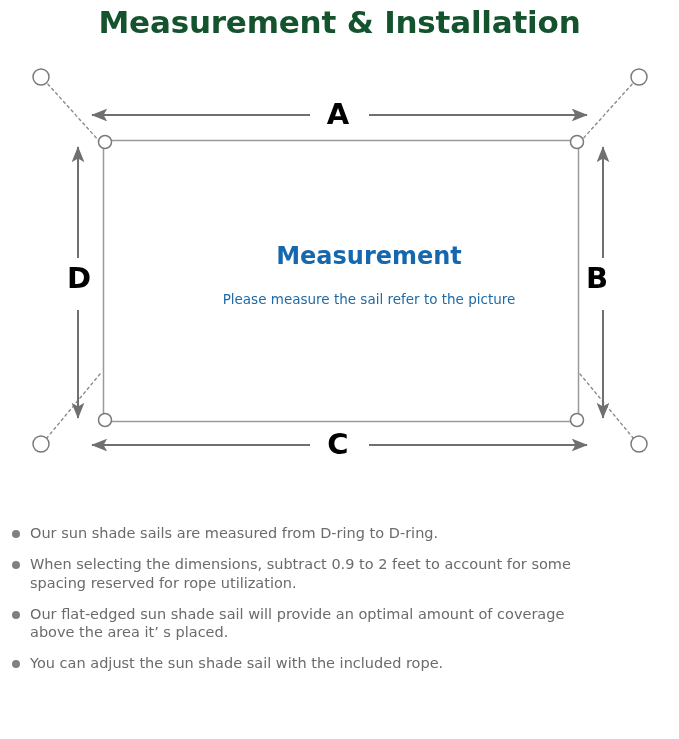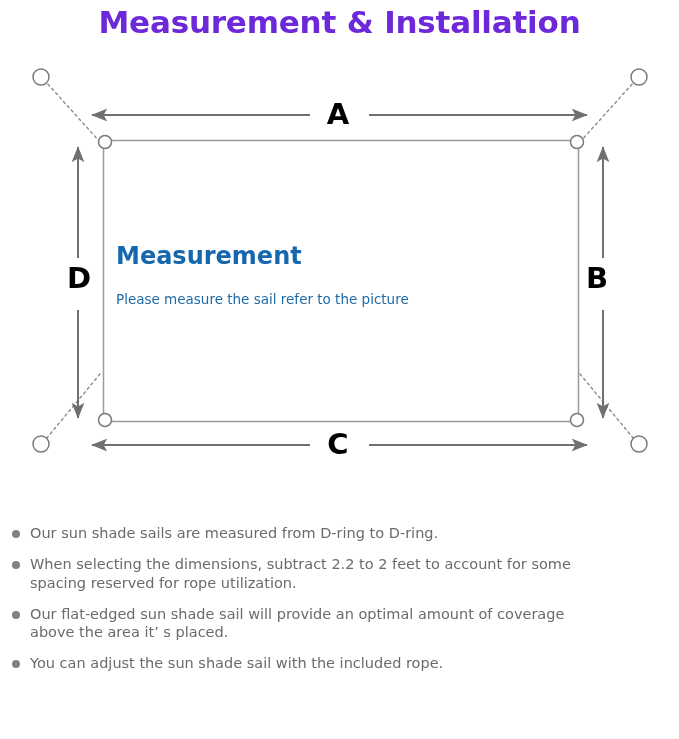--- a/index.html
+++ b/index.html
@@ -17,21 +17,21 @@
 
   
   #page-title {
     position: absolute;
     top: 4px;
     left: 0;
     width: 679px;
     text-align: center;
     font-size: 31px;
     font-weight: bold;
-    color: #6d28d9;
+    color: #14532d;
     letter-spacing: -0.2px;
     font-family: "DejaVu Sans", sans-serif;
   }
 
   
   #diagram {
     position: absolute;
     top: 48px;
     left: 0;
     width: 679px;
@@ -51,23 +51,24 @@
     line-height: 1;
   }
   #label-a { left: 316px; top: 52px; width: 44px; }
   #label-c { left: 316px; top: 382px; width: 44px; }
   #label-d { left: 60px;  top: 216px; width: 38px; }
   #label-b { left: 578px; top: 216px; width: 38px; }
 
   
   #sail-caption {
     position: absolute;
-    left: 116px;
+    left: 98px;
     top: 195px;
     width: 542px;
+    text-align: center;
   }
   #sail-title {
     font-family: "DejaVu Sans", sans-serif;
     font-size: 24px;
     font-weight: bold;
     color: #1668ae;
     line-height: 1.15;
   }
   #sail-subtitle {
     font-family: "DejaVu Sans", sans-serif;
@@ -169,21 +170,21 @@
   </div>
 </div>
 
 <div id="notes">
   <div class="note-item">
     <span class="note-bullet"></span>
     <span class="note-text">Our sun shade sails are measured from D-ring to D-ring.</span>
   </div>
   <div class="note-item">
     <span class="note-bullet"></span>
-    <span class="note-text">When selecting the dimensions, subtract 2.2 to 2 feet to account for some spacing reserved for rope utilization.</span>
+    <span class="note-text">When selecting the dimensions, subtract 0.9 to 2 feet to account for some spacing reserved for rope utilization.</span>
   </div>
   <div class="note-item">
     <span class="note-bullet"></span>
     <span class="note-text">Our flat-edged sun shade sail will provide an optimal amount of coverage above the area it’ s placed.</span>
   </div>
   <div class="note-item">
     <span class="note-bullet"></span>
     <span class="note-text">You can adjust the sun shade sail with the included rope.</span>
   </div>
 </div>

